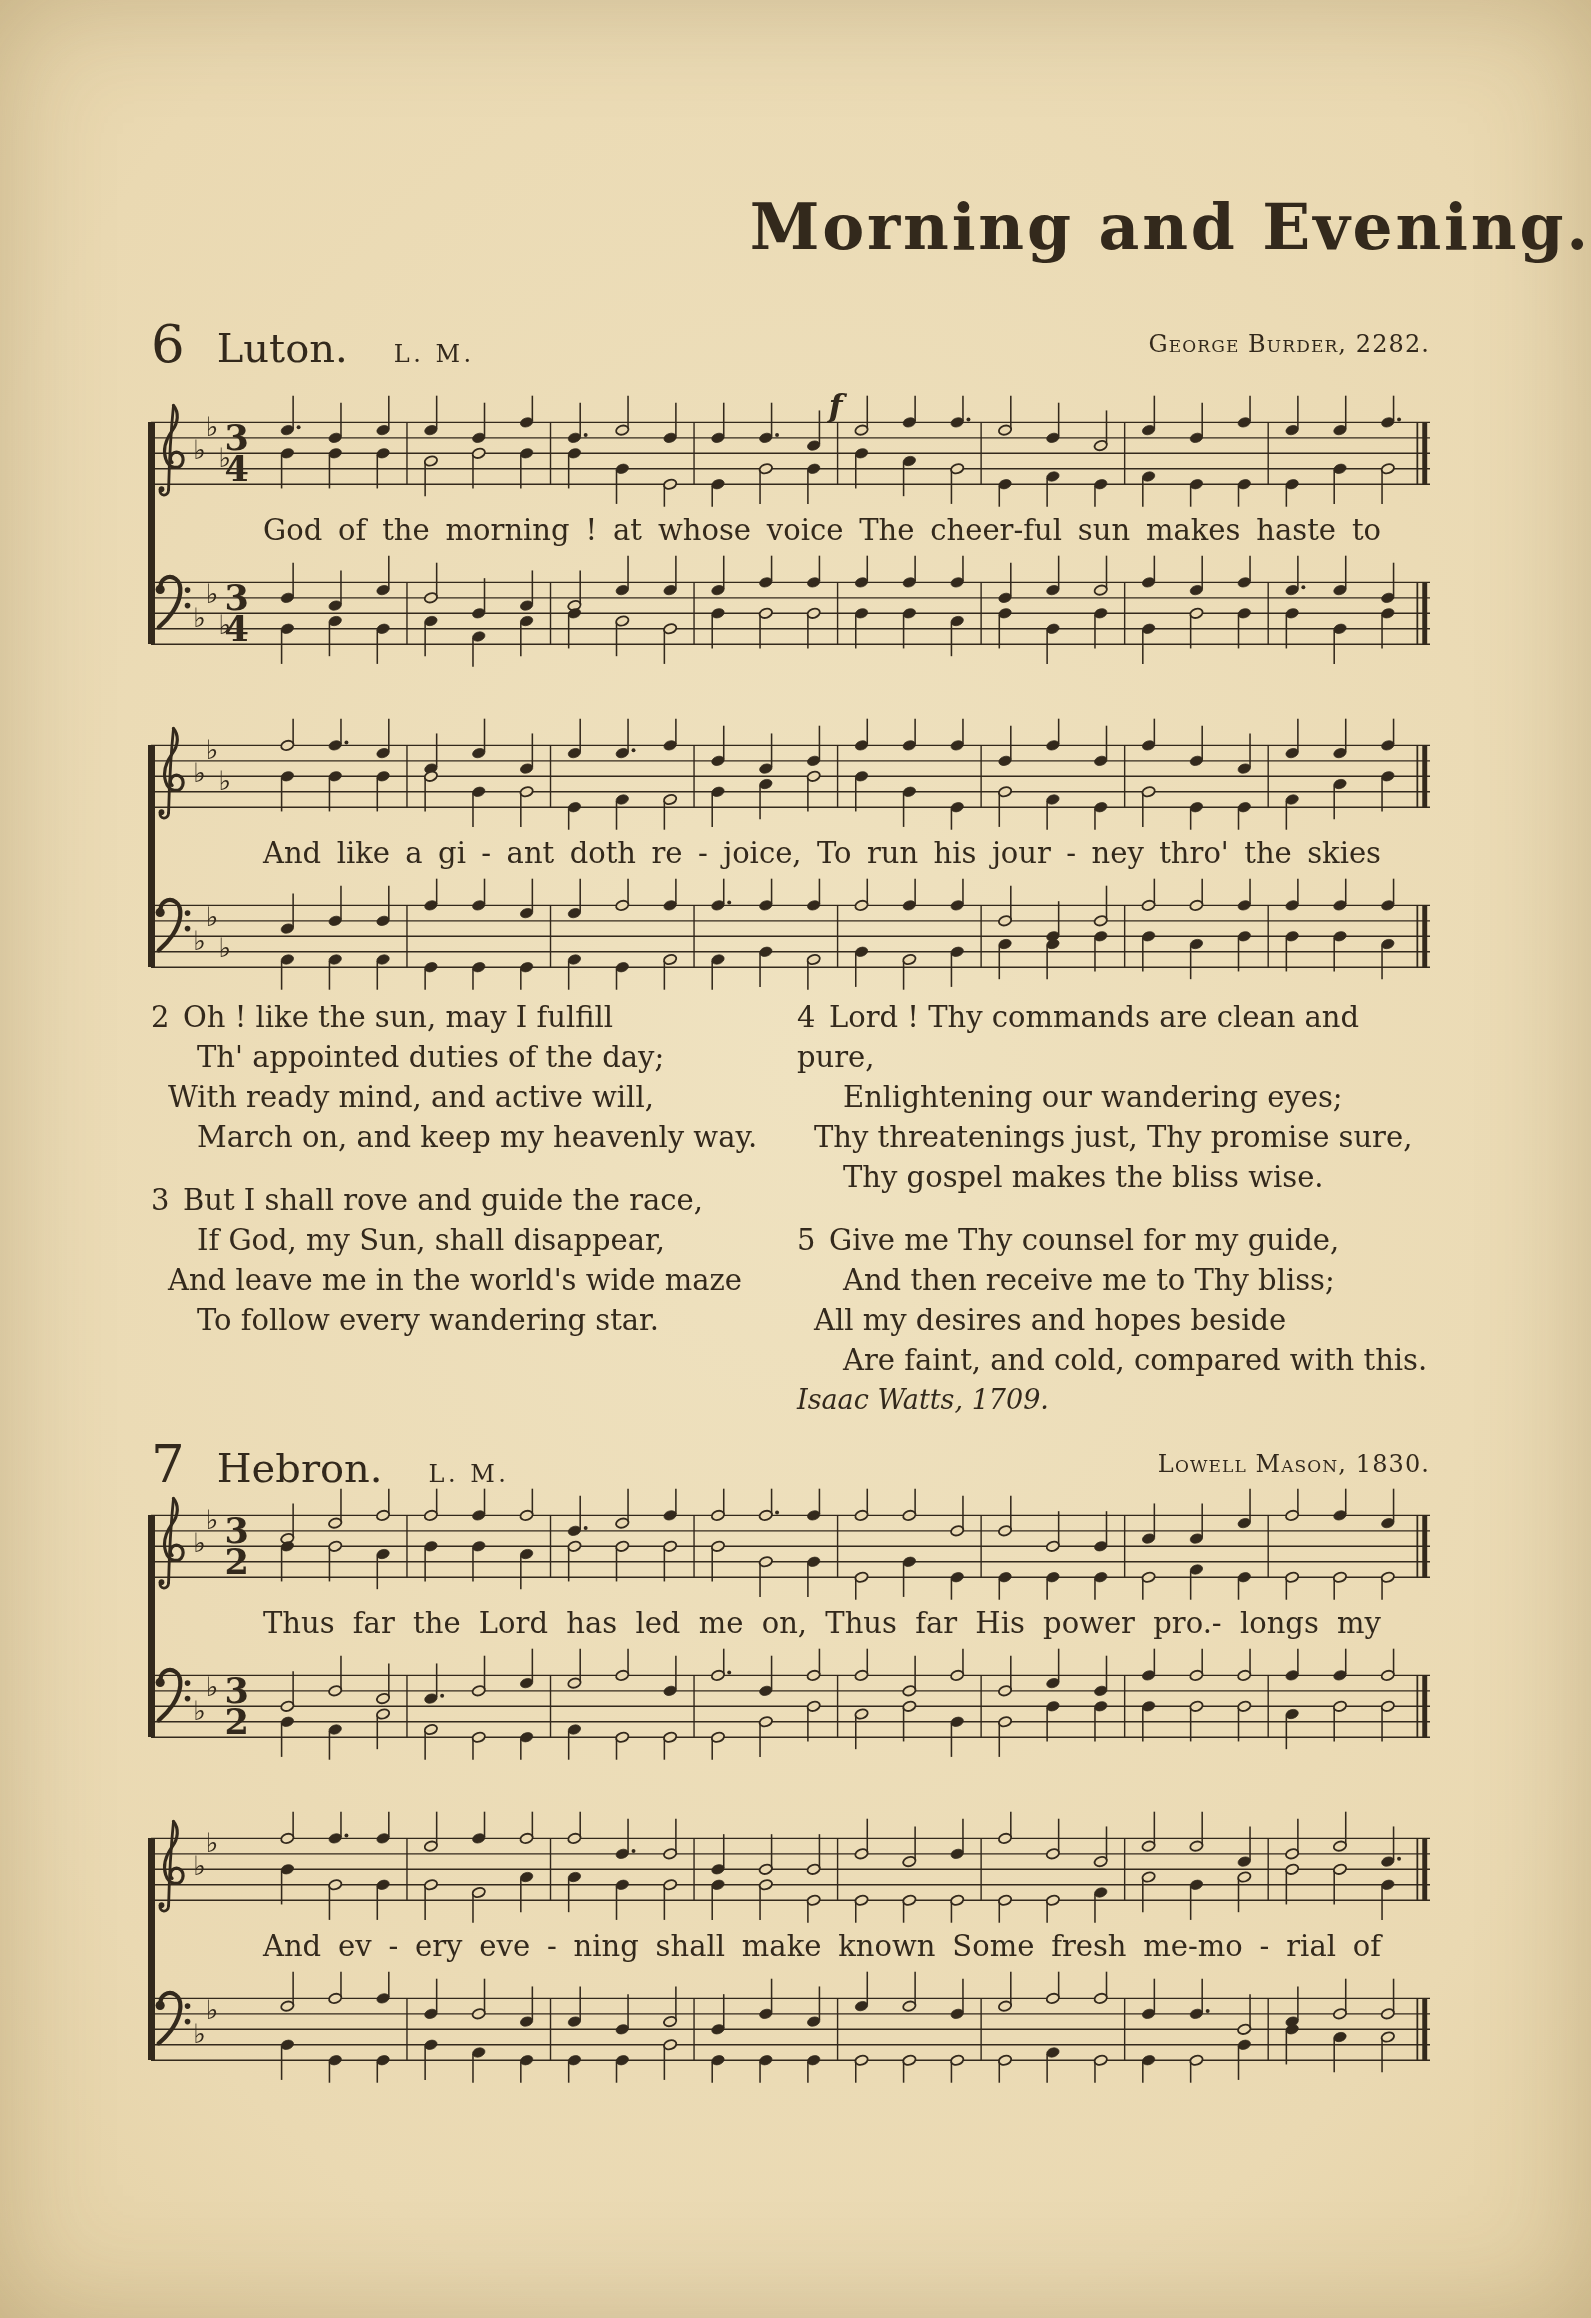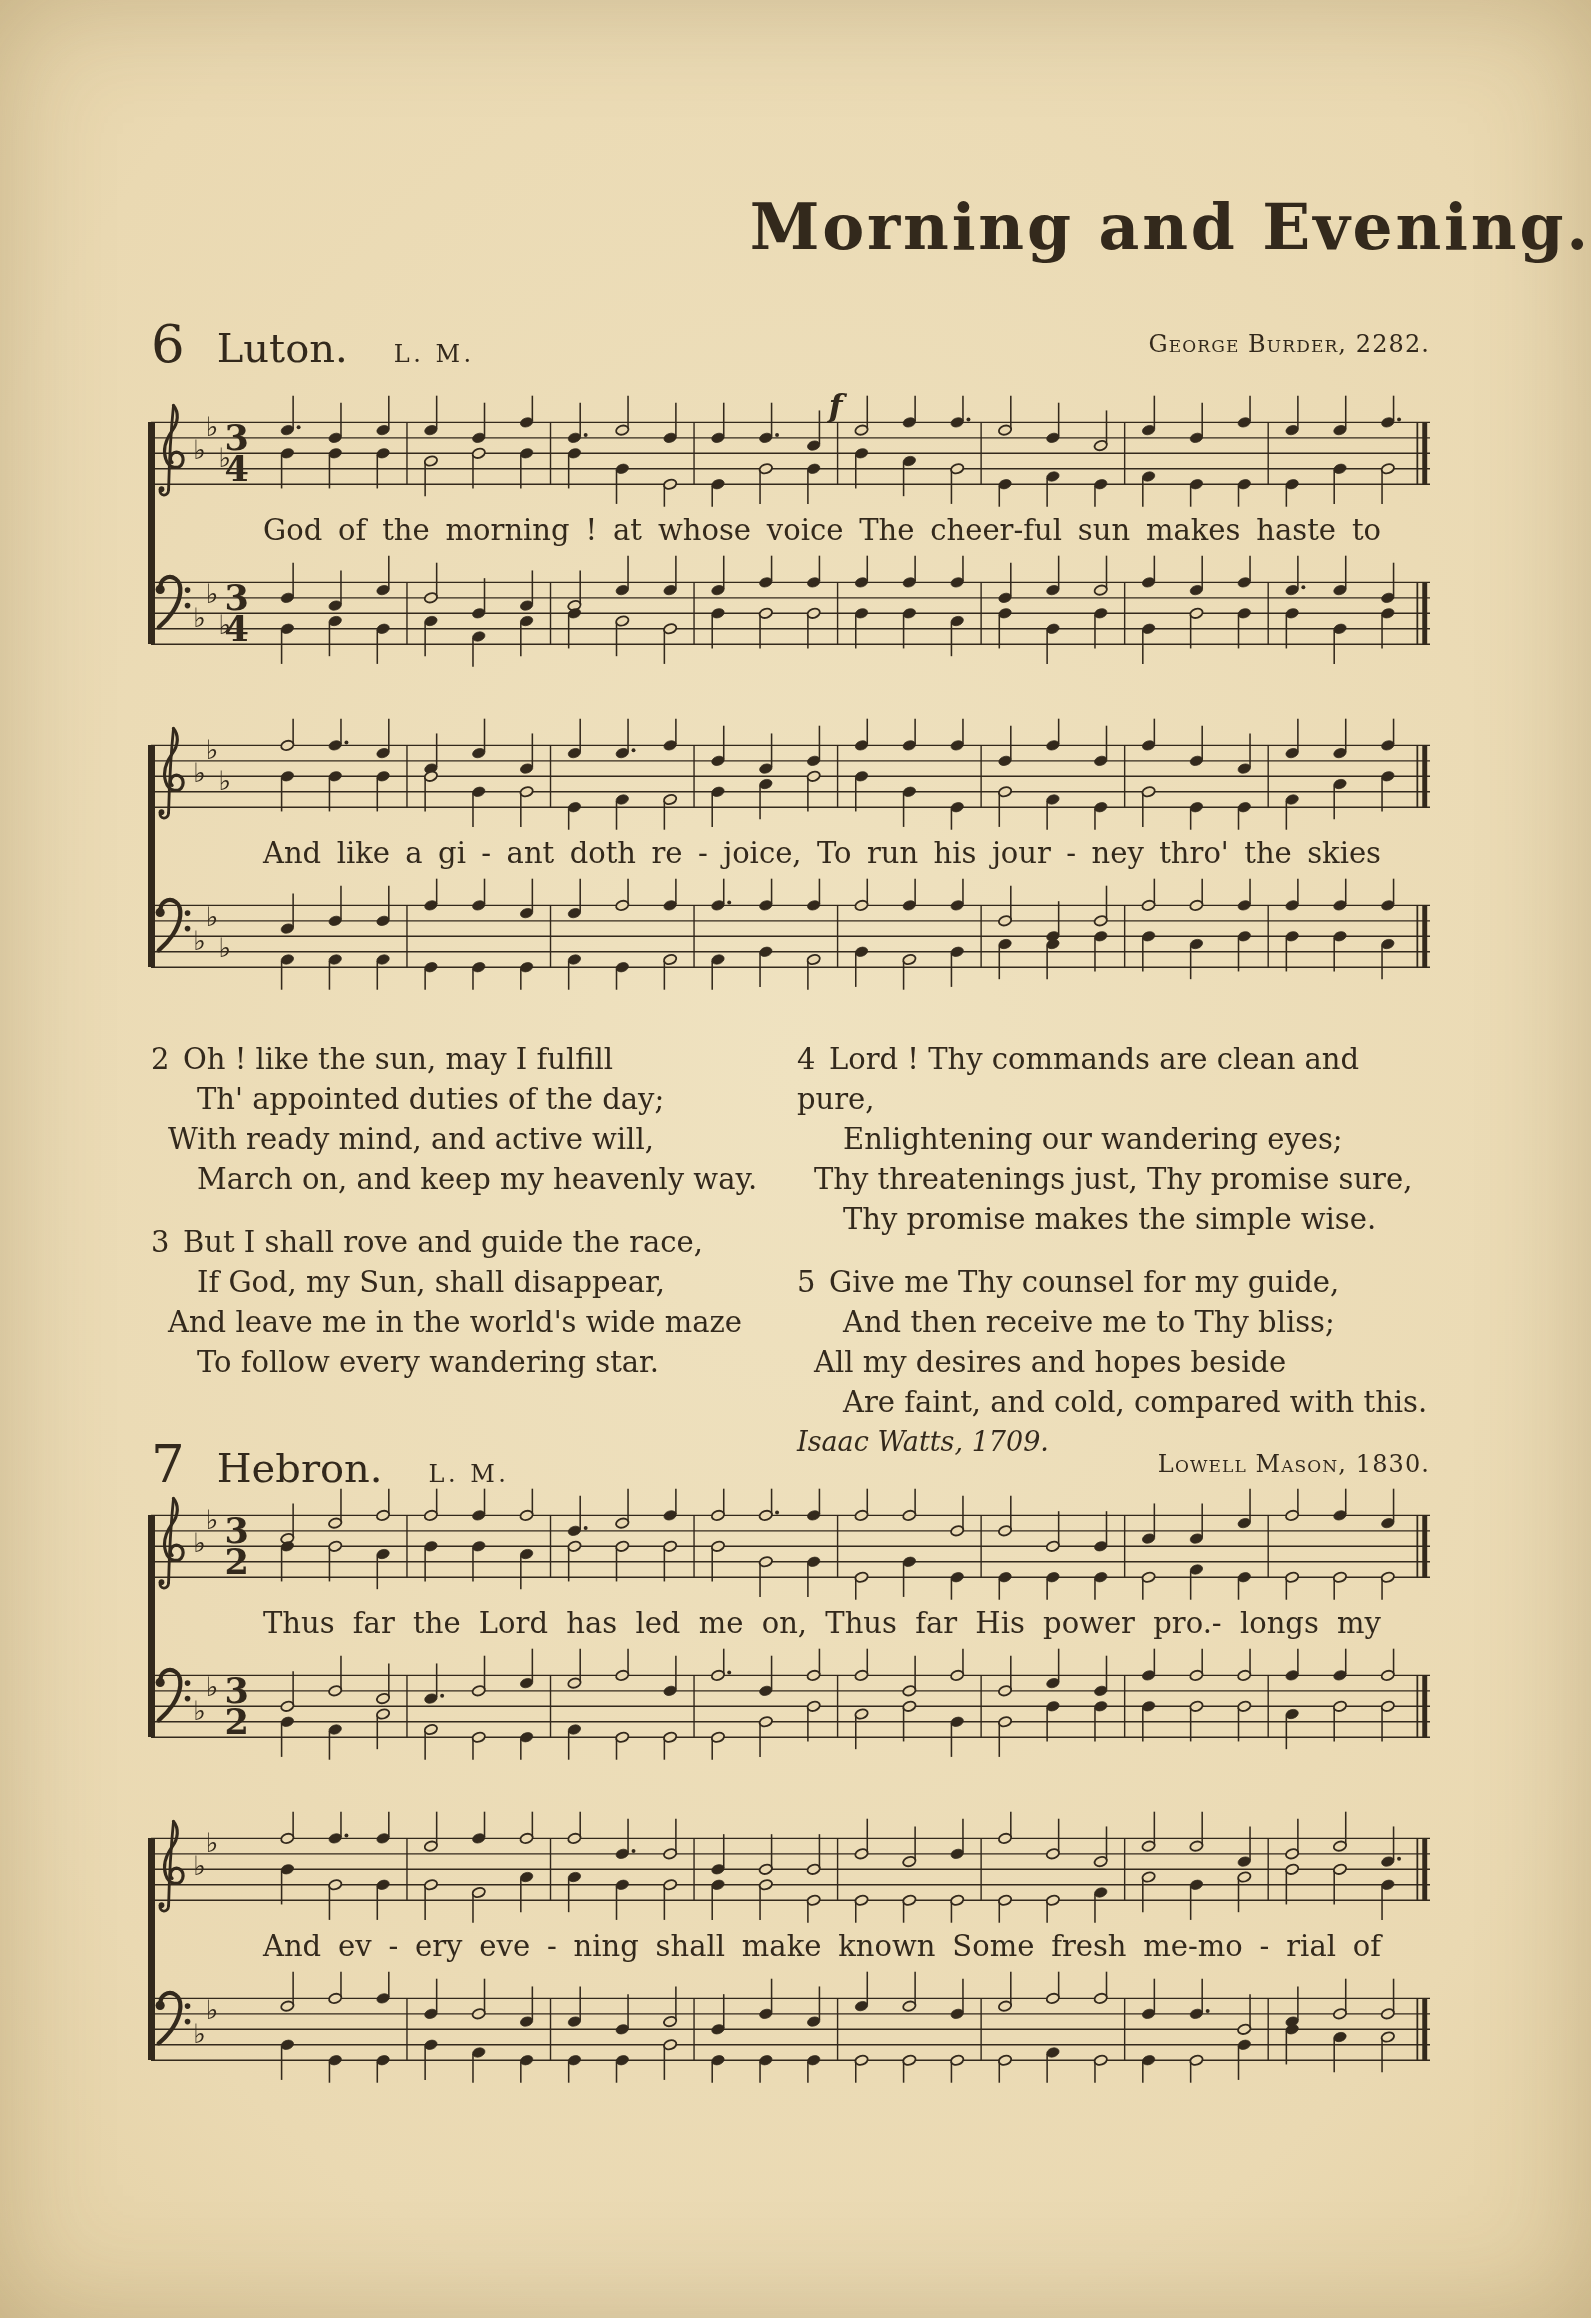--- a/index.html
+++ b/index.html
@@ -570,41 +570,41 @@
           <ellipse cx="1691.875" cy="90" rx="9" ry="6.3" transform="rotate(-18 1691.875 90)" fill="#33291c" stroke="#33291c" stroke-width="1"></ellipse>
           <line x1="1683.675" y1="92" x2="1683.675" y2="140" stroke="#33291c" stroke-width="2.2"></line>
           <ellipse cx="1759.9583333333333" cy="46" rx="9" ry="6.3" transform="rotate(-18 1759.9583333333333 46)" fill="#33291c" stroke="#33291c" stroke-width="1"></ellipse>
           <line x1="1768.1583333333333" y1="44" x2="1768.1583333333333" y2="8" stroke="#33291c" stroke-width="2.2"></line>
           <ellipse cx="1759.9583333333333" cy="101" rx="9" ry="6.3" transform="rotate(-18 1759.9583333333333 101)" fill="#33291c" stroke="#33291c" stroke-width="1"></ellipse>
           <line x1="1751.7583333333332" y1="103" x2="1751.7583333333332" y2="151" stroke="#33291c" stroke-width="2.2"></line>
         </svg>
       </div>
   </div>
 
-  <div class="verses" style="top:1039px">
+  <div class="verses" style="top:997px">
     <div class="vcol">
       <div class="stanza">
         <p class="vline first"><span class="vnum">2</span><span>Oh ! like the sun, may I fulfill</span></p>
         <p class="vline ind">Th' appointed duties of the day;</p>
         <p class="vline">With ready mind, and active will,</p>
         <p class="vline ind">March on, and keep my heavenly way.</p>
       </div>
       <div class="stanza">
         <p class="vline first"><span class="vnum">3</span><span>But I shall rove and guide the race,</span></p>
         <p class="vline ind">If God, my Sun, shall disappear,</p>
         <p class="vline">And leave me in the world's wide maze</p>
         <p class="vline ind">To follow every wandering star.</p>
       </div>
     </div>
     <div class="vcol rightcol">
       <div class="stanza">
         <p class="vline first"><span class="vnum">4</span><span>Lord ! Thy commands are clean and pure,</span></p>
         <p class="vline ind">Enlightening our wandering eyes;</p>
         <p class="vline">Thy threatenings just, Thy promise sure,</p>
-        <p class="vline ind">Thy promise makes the simple wise.</p>
+        <p class="vline ind">Thy gospel makes the bliss wise.</p>
       </div>
       <div class="stanza">
         <p class="vline first"><span class="vnum">5</span><span>Give me Thy counsel for my guide,</span></p>
         <p class="vline ind">And then receive me to Thy bliss;</p>
         <p class="vline">All my desires and hopes beside</p>
         <p class="vline ind">Are faint, and cold, compared with this.</p>
         <p class="attr">Isaac Watts, 1709.</p>
       </div>
     </div>
   </div>

